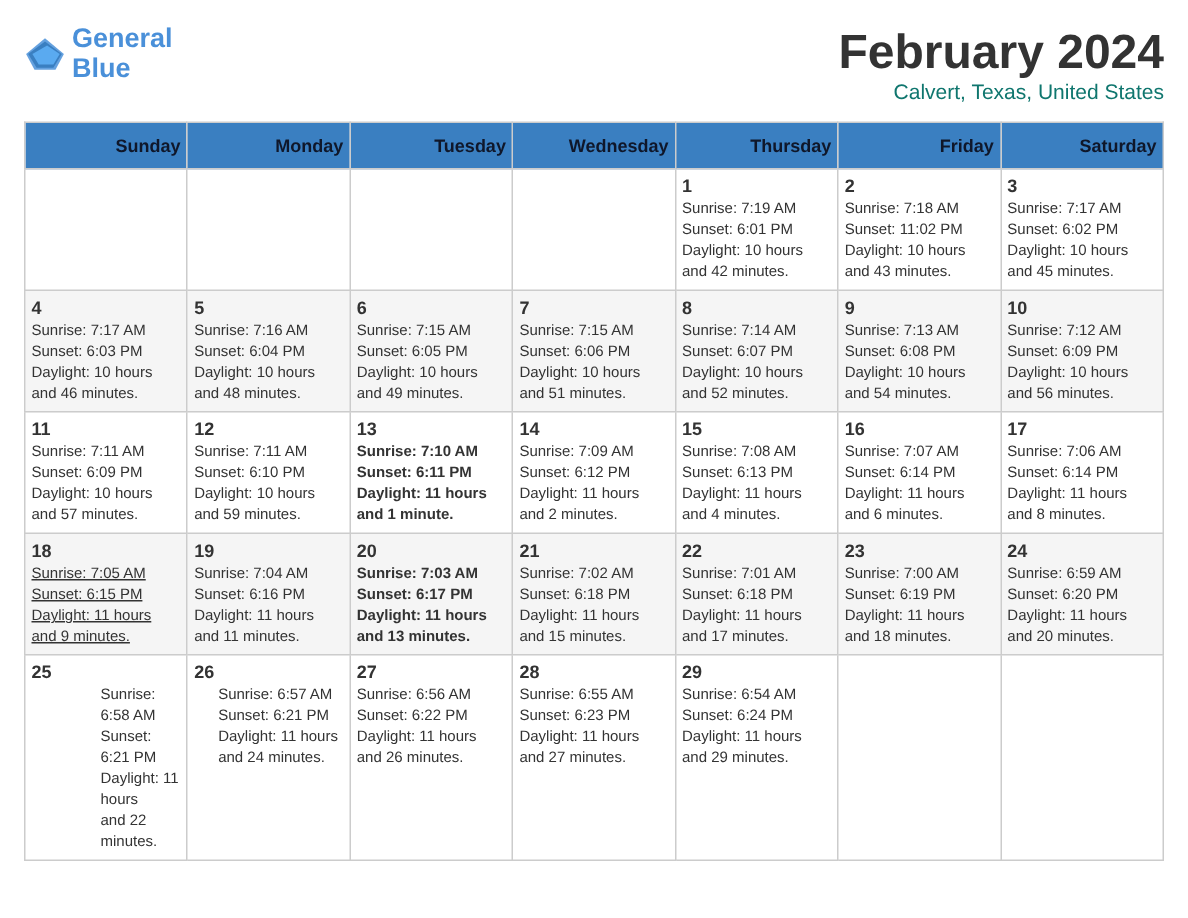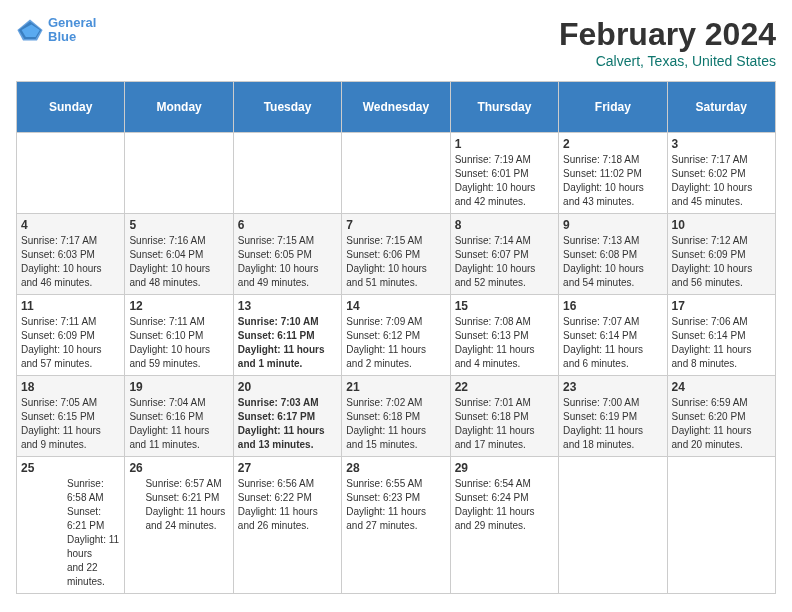--- a/index.html
+++ b/index.html
@@ -15,21 +15,21 @@
       justify-content: space-between;
       align-items: flex-start;
       margin-bottom: 12px;
     }
     .logo {
       display: flex;
       align-items: center;
       gap: 4px;
     }
     .logo-text {
-      font-size: 13px;
+      font-size: 18px;
       font-weight: bold;
       color: #333;
       line-height: 1.1;
     }
     .logo-text span {
       display: block;
       color: #4a90d9;
     }
     .logo-icon {
       width: 28px;
@@ -47,23 +47,23 @@
       font-size: 14px;
       color: #0f766e;
     }
     table {
       width: 100%;
       border-collapse: collapse;
       font-size: 11px;
     }
     thead tr th {
       background-color: #3a7fc1;
-      color: #ffffff;
-      padding: 18px 4px;
-      text-align: center;
+      color: #0f172a;
+      padding: 8px 4px;
+      text-align: right;
       font-size: 12px;
       font-weight: bold;
       border: 1px solid #ccc;
     }
     tbody tr td {
       border: 1px solid #ccc;
       vertical-align: top;
       padding: 4px;
       height: 80px;
       width: calc(100% / 7);
@@ -247,21 +247,21 @@
           <span class="day-number">17</span>
           <div class="day-info" style="white-space: pre-line;">Sunrise: 7:06 AM
 Sunset: 6:14 PM
 Daylight: 11 hours
 and 8 minutes.</div>
         </td>
       </tr>
       <tr>
         <td>
           <span class="day-number">18</span>
-          <div class="day-info" style="white-space: pre-line;">Sunrise: 7:05 AM
+          <div class="day-info" style="white-space: pre-line; text-decoration: underline;">Sunrise: 7:05 AM
 Sunset: 6:15 PM
 Daylight: 11 hours
 and 9 minutes.</div>
         </td>
         <td>
           <span class="day-number">19</span>
           <div class="day-info" style="white-space: pre-line;">Sunrise: 7:04 AM
 Sunset: 6:16 PM
 Daylight: 11 hours
 and 11 minutes.</div>

